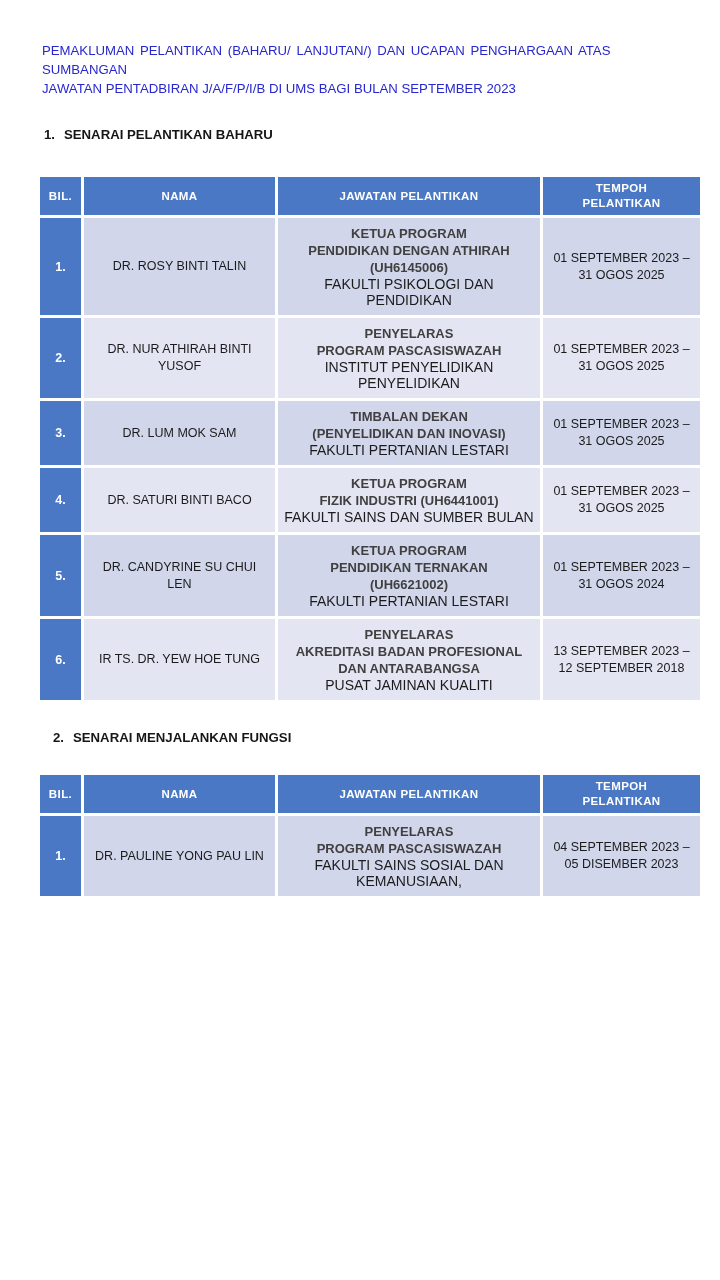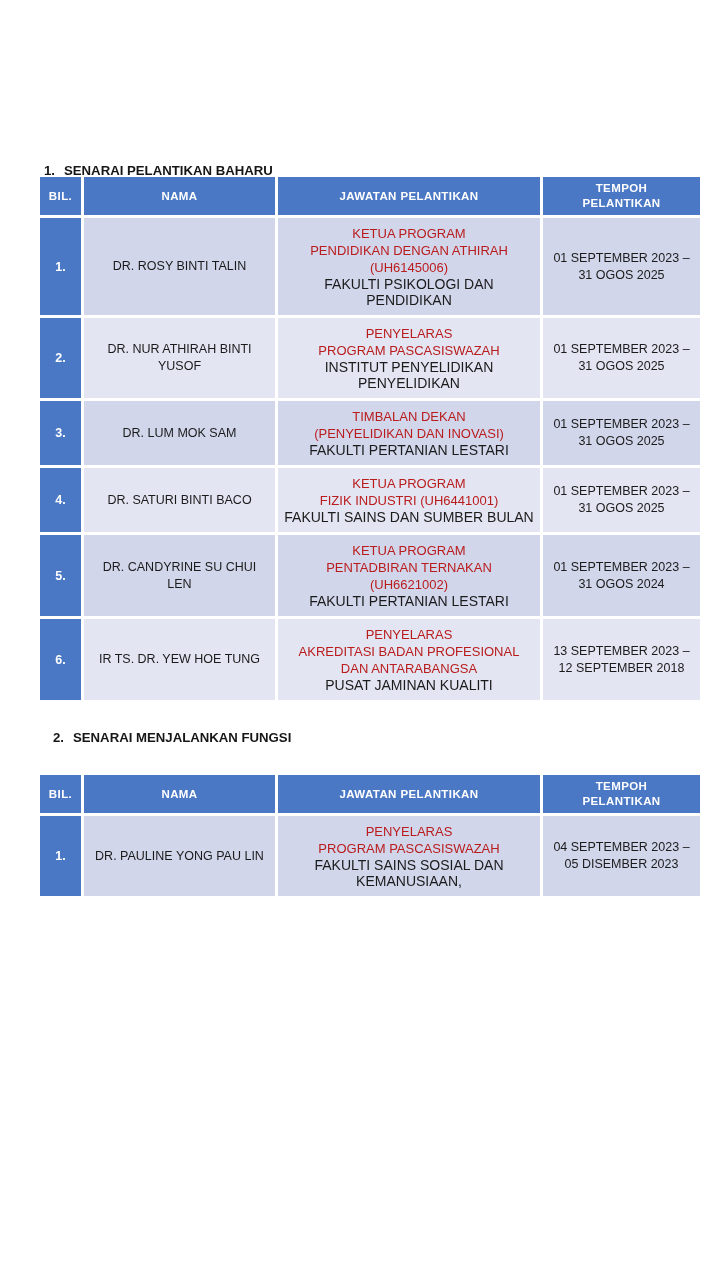--- a/index.html
+++ b/index.html
@@ -10,21 +10,21 @@
   }
   .title{
     position:absolute;left:42px;top:41px;width:652px;
     color:var(--title-blue,#2727CF);font-size:13.2px;line-height:19px;font-weight:400;
   }
   .title .l1{word-spacing:2px;}
   .daripada{position:absolute;left:42px;top:92px;font-size:13.5px;font-weight:bold;color:#161616;}
   .daripada span{margin-right:7px;}
   .sec-heading{position:absolute;font-size:13.2px;font-weight:bold;color:#161616;}
   .sec-heading .num{margin-right:9px;}
-  .h1{left:44px;top:127px;margin-top:36px;}
+  .h1{left:44px;top:127px;}
   .h2{left:53px;top:730px;}
   table{
     position:absolute;left:37px;border-collapse:separate;border-spacing:3px;
     table-layout:fixed;
   }
   .t1{top:174px;}
   .t2{top:772px;}
   col.c-bil{width:41px;}
   col.c-nama{width:191px;}
   col.c-jaw{width:262px;}
@@ -39,28 +39,32 @@
     text-align:center;vertical-align:middle;
     padding:7px 6px;box-sizing:border-box;
   }
   td.bil{
     background:var(--header-blue,#4A78C4);color:#ffffff;
     font-size:12.5px;font-weight:bold;
   }
   tbody tr:nth-child(odd) td.band{background:var(--band-dark,#D2D6EB);}
   tbody tr:nth-child(even) td.band{background:var(--band-light,#E3E5F2);}
   .ln{font-size:12.5px;line-height:17px;color:#1b1b1b;}
-  .jb{font-size:13px;font-weight:normal;line-height:17px;color:#b91c1c;}
+  .jb{font-size:13px;font-weight:bold;line-height:17px;color:#404040;}
   .jn{font-size:14px;line-height:16px;color:#1b1b1b;}
 </style>
 </head>
 <body>
 
 <div class="page">
 
+  <div class="title">
+    <div class="l1">PEMAKLUMAN PELANTIKAN (BAHARU/ LANJUTAN/) DAN UCAPAN PENGHARGAAN ATAS SUMBANGAN</div>
+    <div class="l2">JAWATAN PENTADBIRAN J/A/F/P/I/B DI UMS BAGI BULAN SEPTEMBER 2023</div>
+  </div>
 
 
   <div class="sec-heading h1">
     <span class="num">1.</span><span>SENARAI PELANTIKAN BAHARU</span>
   </div>
 
   <table class="t1">
     <colgroup>
         <col class="c-bil">
         <col class="c-nama">
@@ -143,21 +147,21 @@
         </td>
       </tr>
       <tr>
         <td class="bil">5.</td>
         <td class="band">
           <div class="ln">DR. CANDYRINE SU CHUI</div>
           <div class="ln">LEN</div>
         </td>
         <td class="band">
           <div class="jb">KETUA PROGRAM</div>
-          <div class="jb">PENTADBIRAN TERNAKAN</div>
+          <div class="jb">PENDIDIKAN TERNAKAN</div>
           <div class="jb">(UH6621002)</div>
           <div class="jn">FAKULTI PERTANIAN LESTARI</div>
         </td>
         <td class="band">
           <div class="ln">01 SEPTEMBER 2023 –</div>
           <div class="ln">31 OGOS 2024</div>
         </td>
       </tr>
       <tr>
         <td class="bil">6.</td>

